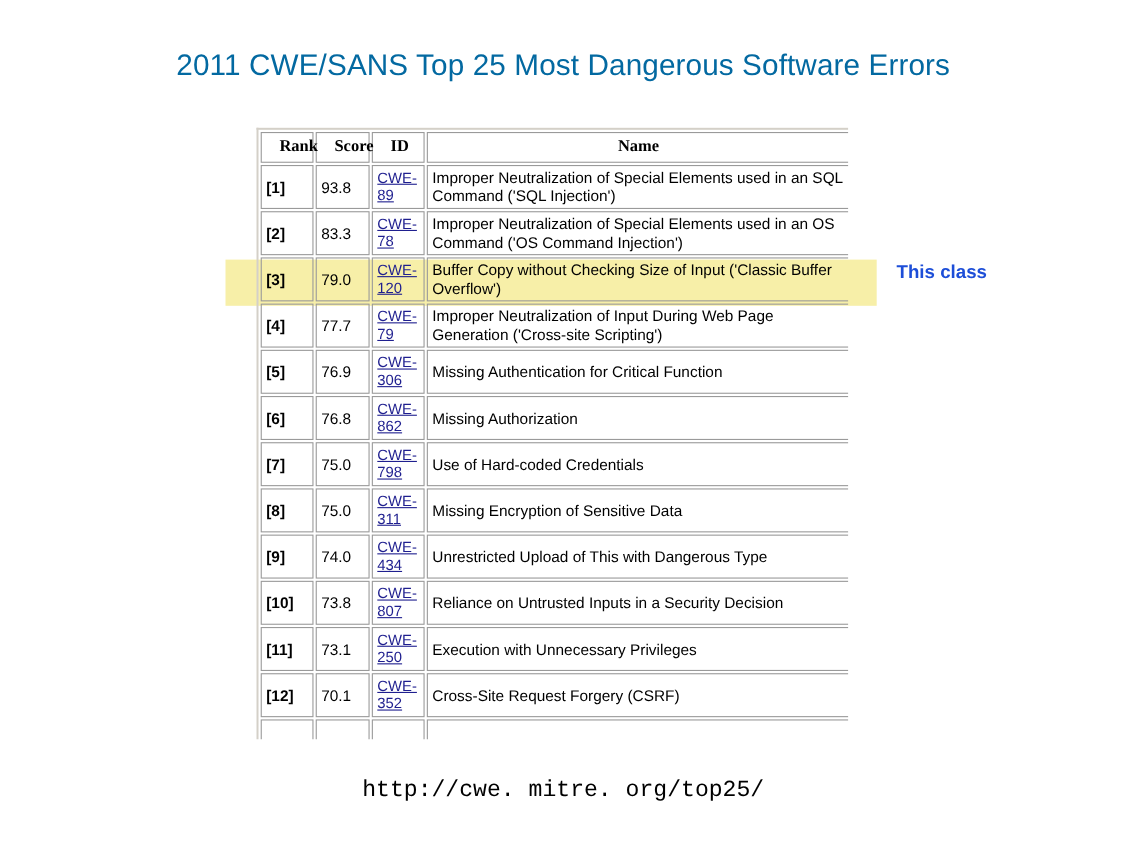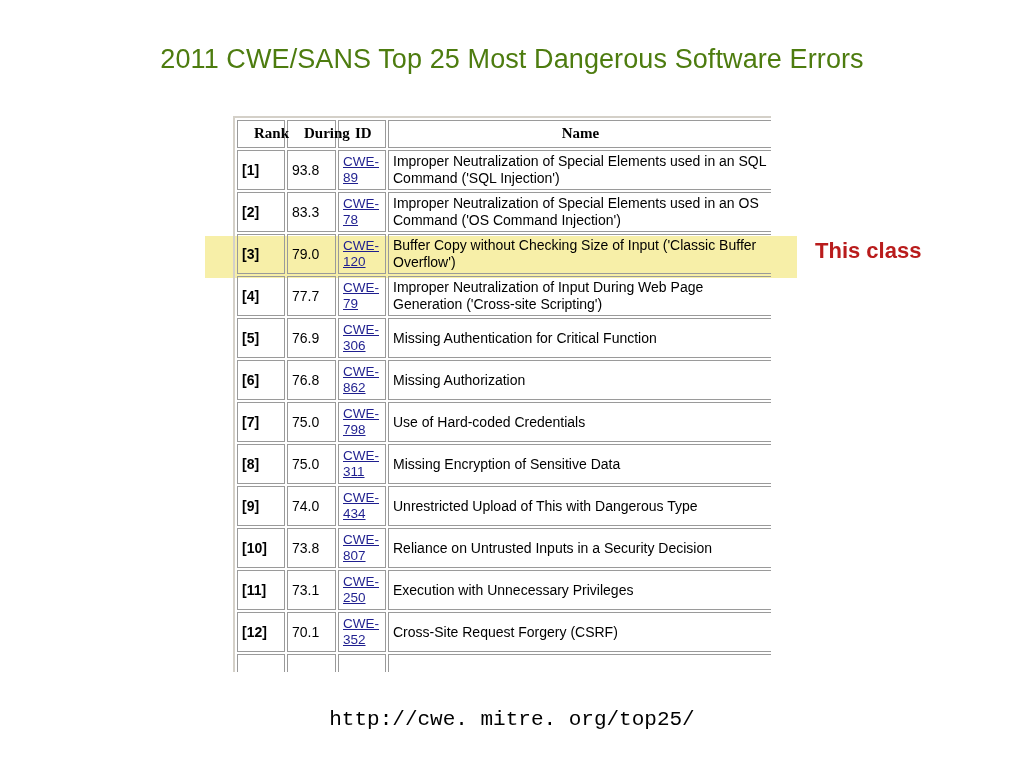--- a/index.html
+++ b/index.html
@@ -21,44 +21,44 @@
   #slide-title {
     position: absolute;
     left: 0;
     top: 44px;
     width: 1024px;
     text-align: center;
     font-family: "Liberation Sans", sans-serif;
     font-size: 27px;
     font-weight: 400;
     letter-spacing: 0.1px;
-    color: #4d7c0f;
+    color: #0369a1;
     white-space: nowrap;
   }
 
   
   #highlight-band {
     position: absolute;
     left: 205px;
     top: 236px;
     width: 592px;
     height: 42px;
     background: #f7efa8;
     z-index: 1;
   }
 
   
   #this-class-callout {
     position: absolute;
     left: 815px;
     top: 238px;
     font-family: "Liberation Sans", sans-serif;
-    font-size: 22px;
+    font-size: 17px;
     font-weight: bold;
-    color: #b91c1c;
+    color: #1d4ed8;
     white-space: nowrap;
     z-index: 3;
   }
 
   
   #table-clip {
     position: absolute;
     left: 233px;
     top: 116px;
     width: 538px;
@@ -162,21 +162,21 @@
   <table id="cwe-table">
     <colgroup>
       <col class="col-rank">
       <col class="col-score">
       <col class="col-id">
       <col class="col-name">
     </colgroup>
     <thead>
       <tr>
         <th>Rank</th>
-        <th>During</th>
+        <th>Score</th>
         <th>ID</th>
         <th>Name</th>
       </tr>
     </thead>
     <tbody id="table-body">
         <tr class="data-row">
           <td class="cell-rank">[1]</td>
           <td class="cell-score">93.8</td>
           <td class="cell-id"><span class="cwe-link">CWE-89</span></td>
           <td class="cell-name">Improper Neutralization of Special Elements used in an SQL Command ('SQL Injection')</td>

